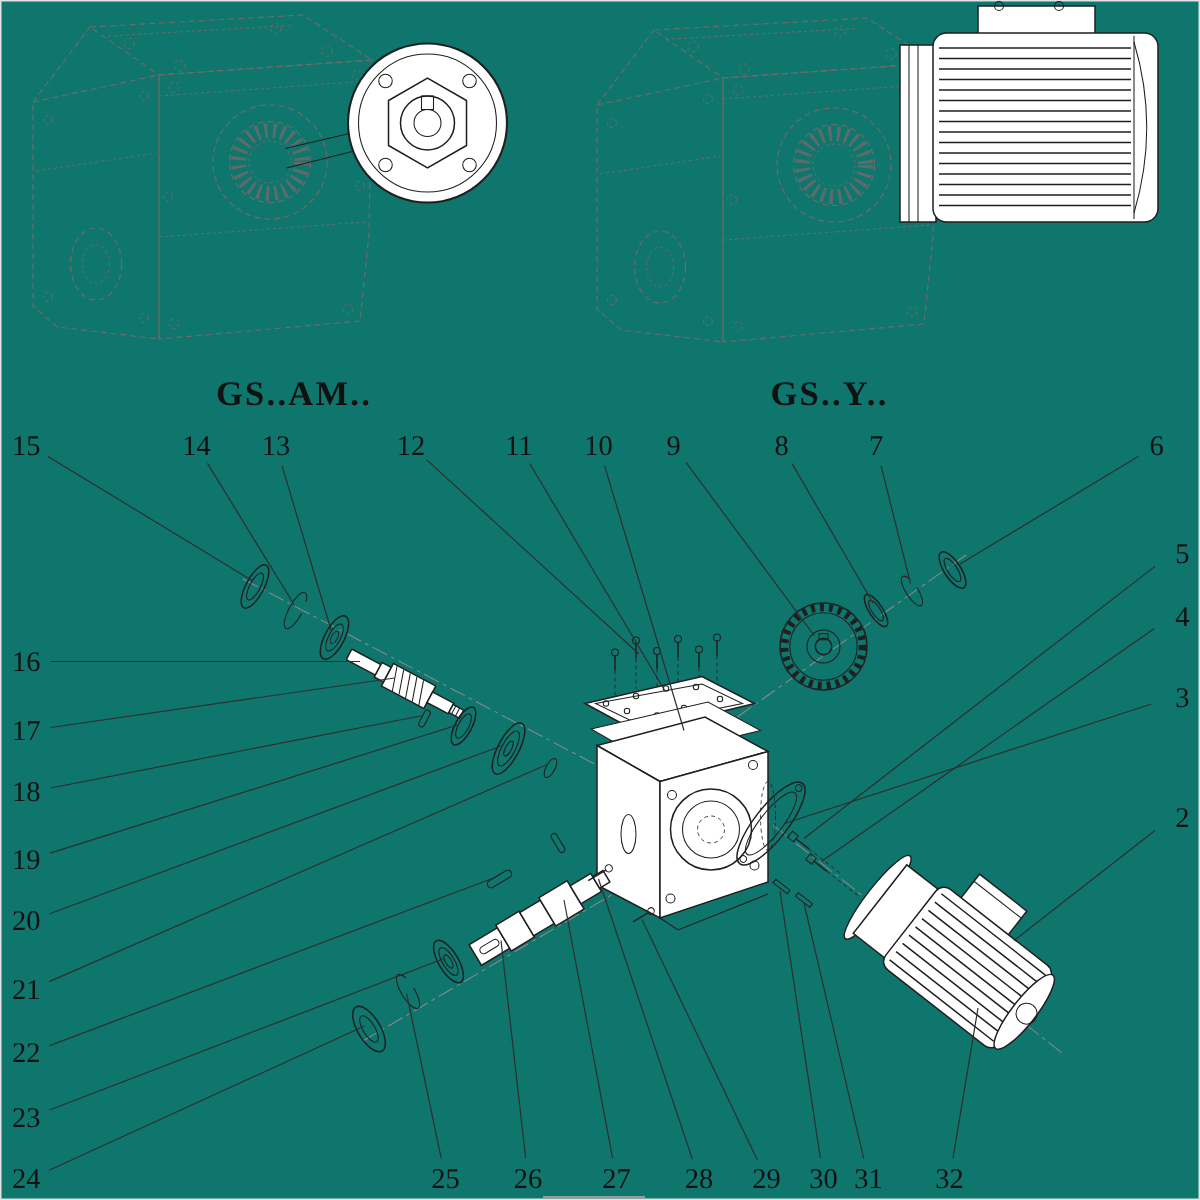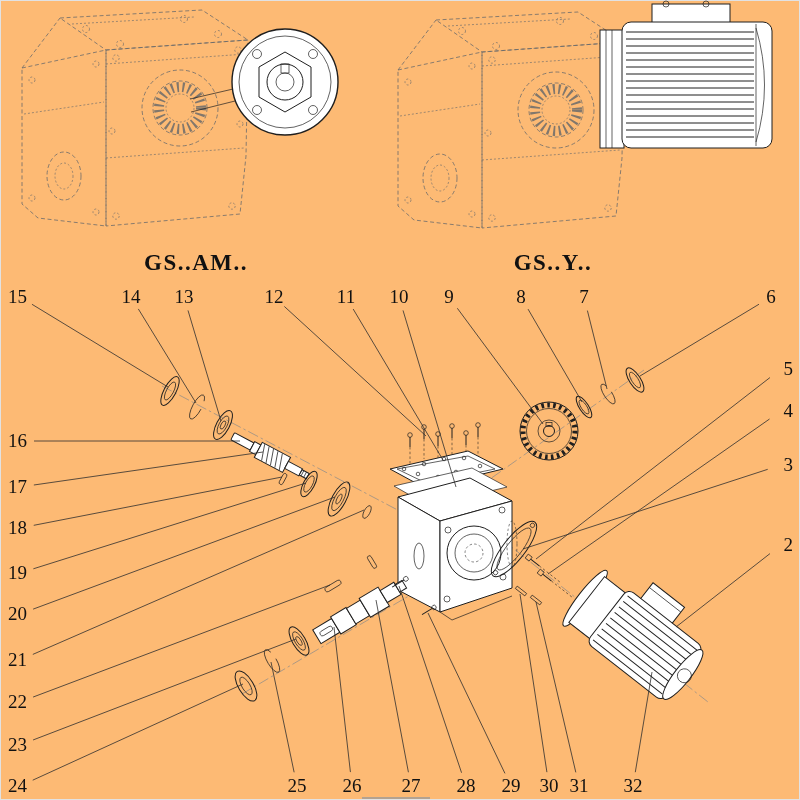--- a/index.html
+++ b/index.html
@@ -1,19 +1,19 @@
 <!DOCTYPE html>
 <html style="--line: #1f1f1f; --phantom: #6b6b6b; --leader: #2e2e2e; --axis: #8a8a8a; --border: #e2e2e2;"><head>
 <meta charset="utf-8">
 <style>
   :root{
     --line:#1f1f1f; --phantom:#6b6b6b; --leader:#2e2e2e; --axis:#8a8a8a; --border:#e2e2e2;
   }
   html,body{margin:0;padding:0;background:#fff;}
-  .page{width:800px;height:800px;position:relative;background:#fdba74;overflow:hidden;
+  .page{width:800px;height:800px;position:relative;background:#0f766e;overflow:hidden;
         font-family:"Liberation Serif", serif;}
   svg{display:block;}
   
   .sl{stroke:var(--line);fill:none;stroke-width:1;}
   .slw{stroke:var(--line);fill:#ffffff;stroke-width:1;}
   .thin{stroke-width:.7;}
   .thick{stroke-width:1.4;}
   
   .ph{stroke:var(--phantom);fill:none;stroke-width:.8;stroke-dasharray:4 2.6;}
   .ph2{stroke:var(--phantom);fill:none;stroke-width:.65;stroke-dasharray:2 2;}

